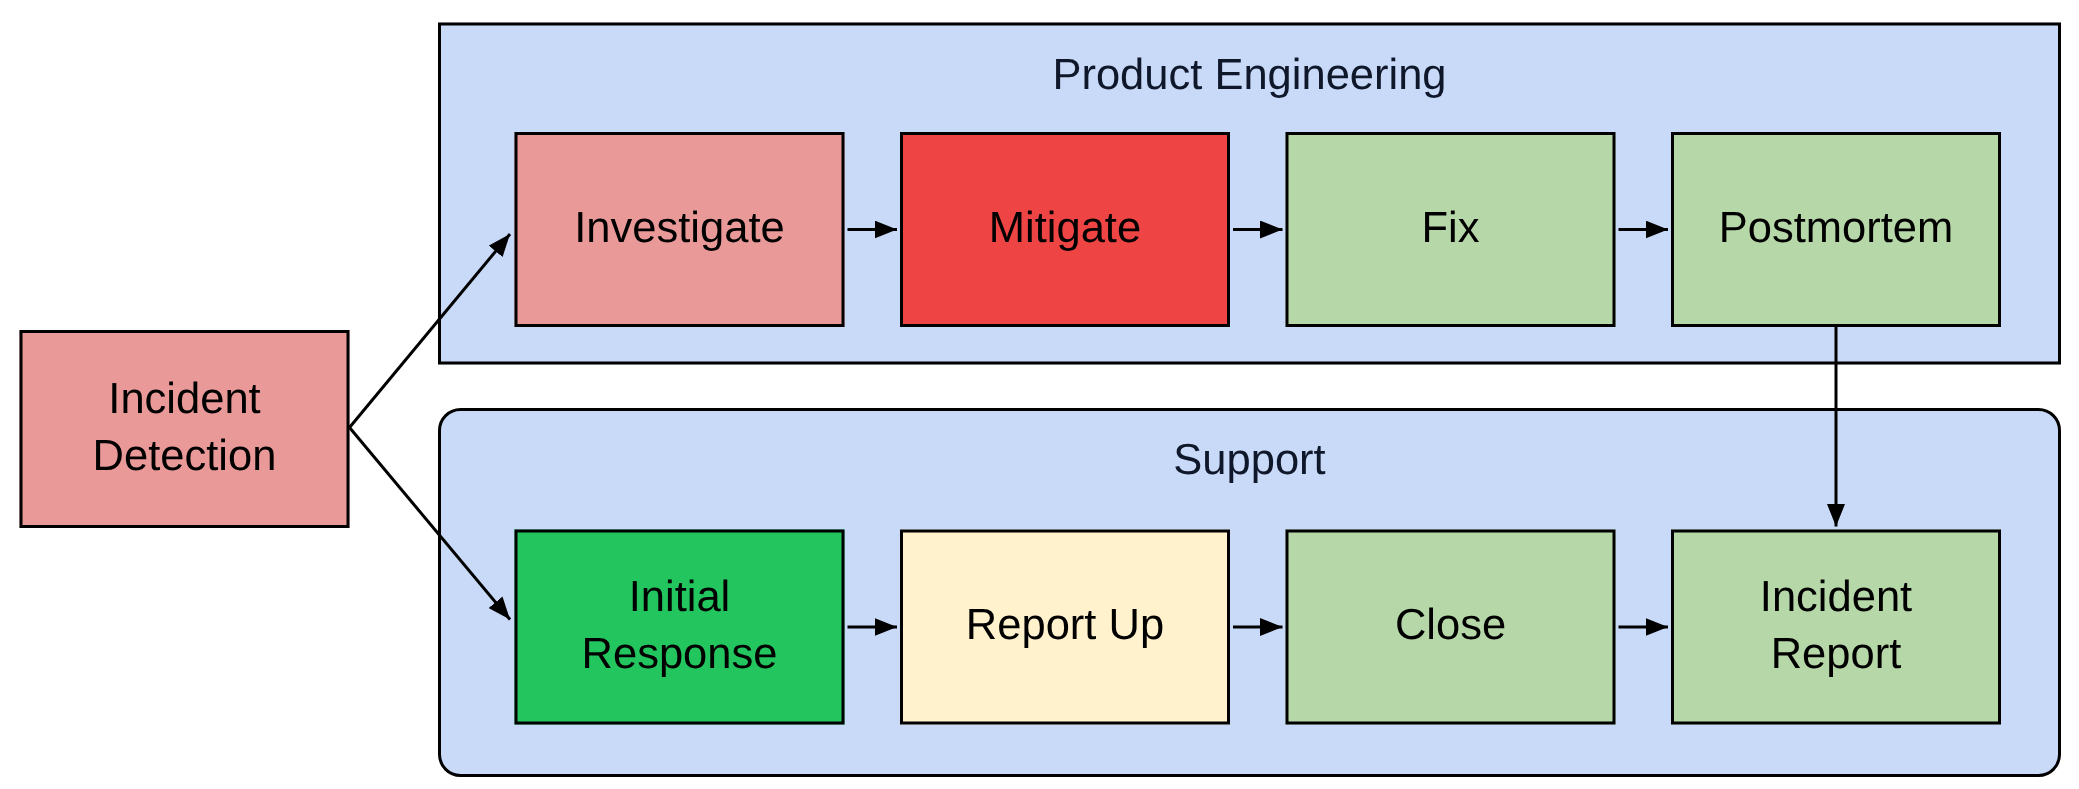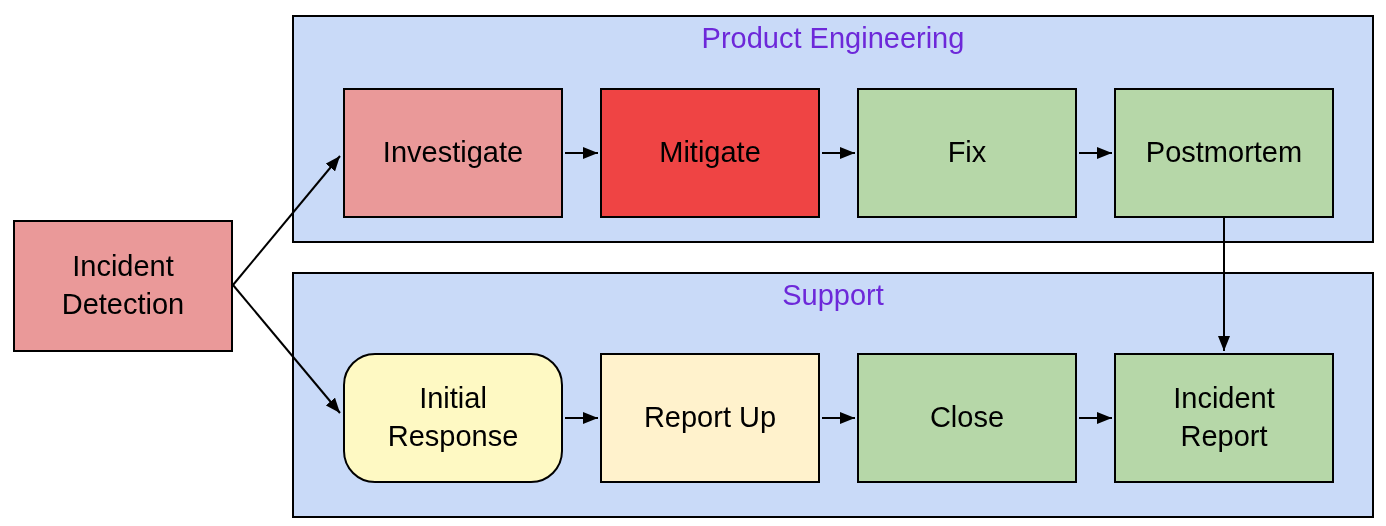--- a/index.html
+++ b/index.html
@@ -16,28 +16,28 @@
     overflow: hidden;
   }
   .lane {
     position: absolute;
     left: 292px;
     width: 1082px;
     border: 2px solid #000000;
     z-index: 1;
   }
   .lane-pe { top: 15px; height: 228px; }
-  .lane-support { top: 272px; height: 246px; }
+  .lane-support { top: 272px; height: 246px; border-radius: 15px; }
   .lane-title {
     width: 100%;
     text-align: center;
-    padding-top: 4px;
+    padding-top: 16px;
     font-size: 29px;
     line-height: 1.2;
-    color: #6d28d9;
+    color: #0f172a;
   }
   .node {
     position: absolute;
     width: 220px;
     height: 130px;
     border: 2px solid #000000;
     display: flex;
     align-items: center;
     justify-content: center;
     text-align: center;
@@ -77,21 +77,21 @@
   </div>
 
   <div class="node node-start" style="background-color: rgb(234, 153, 153);">Incident
 Detection</div>
 
   <div class="node row1 col1" style="background-color: rgb(234, 153, 153);">Investigate</div>
   <div class="node row1 col2" style="background-color: #ef4444;">Mitigate</div>
   <div class="node row1 col4" style="background-color: rgb(182, 215, 168);">Postmortem</div>
   <div class="node row1 col3" style="background-color: rgb(182, 215, 168);">Fix</div>
 
-  <div class="node row2 col1" style="background-color: #fef9c3; border-radius: 32px;">Initial
+  <div class="node row2 col1" style="background-color: #22c55e;">Initial
 Response</div>
   <div class="node row2 col2" style="background-color: rgb(255, 242, 204);">Report Up</div>
   <div class="node row2 col3" style="background-color: rgb(182, 215, 168);">Close</div>
   <div class="node row2 col4" style="background-color: rgb(182, 215, 168);">Incident
 Report</div>
 
   <svg class="edges" viewBox="0 0 1386 526" xmlns="http://www.w3.org/2000/svg">
     <defs>
       <marker id="arrowhead" markerUnits="userSpaceOnUse" markerWidth="15" markerHeight="12" refX="15" refY="6" orient="auto">
         <path d="M0,0 L15,6 L0,12 Z" fill="#000000"></path>

